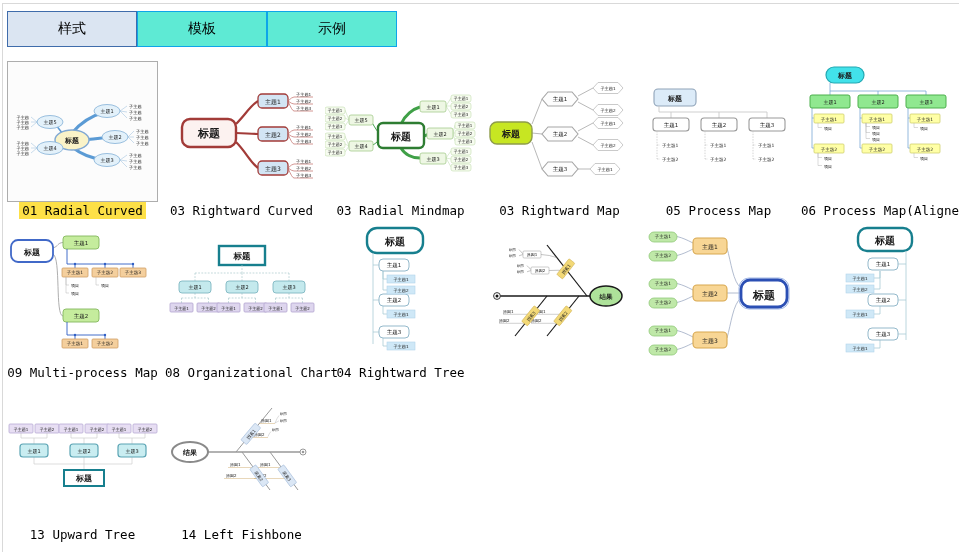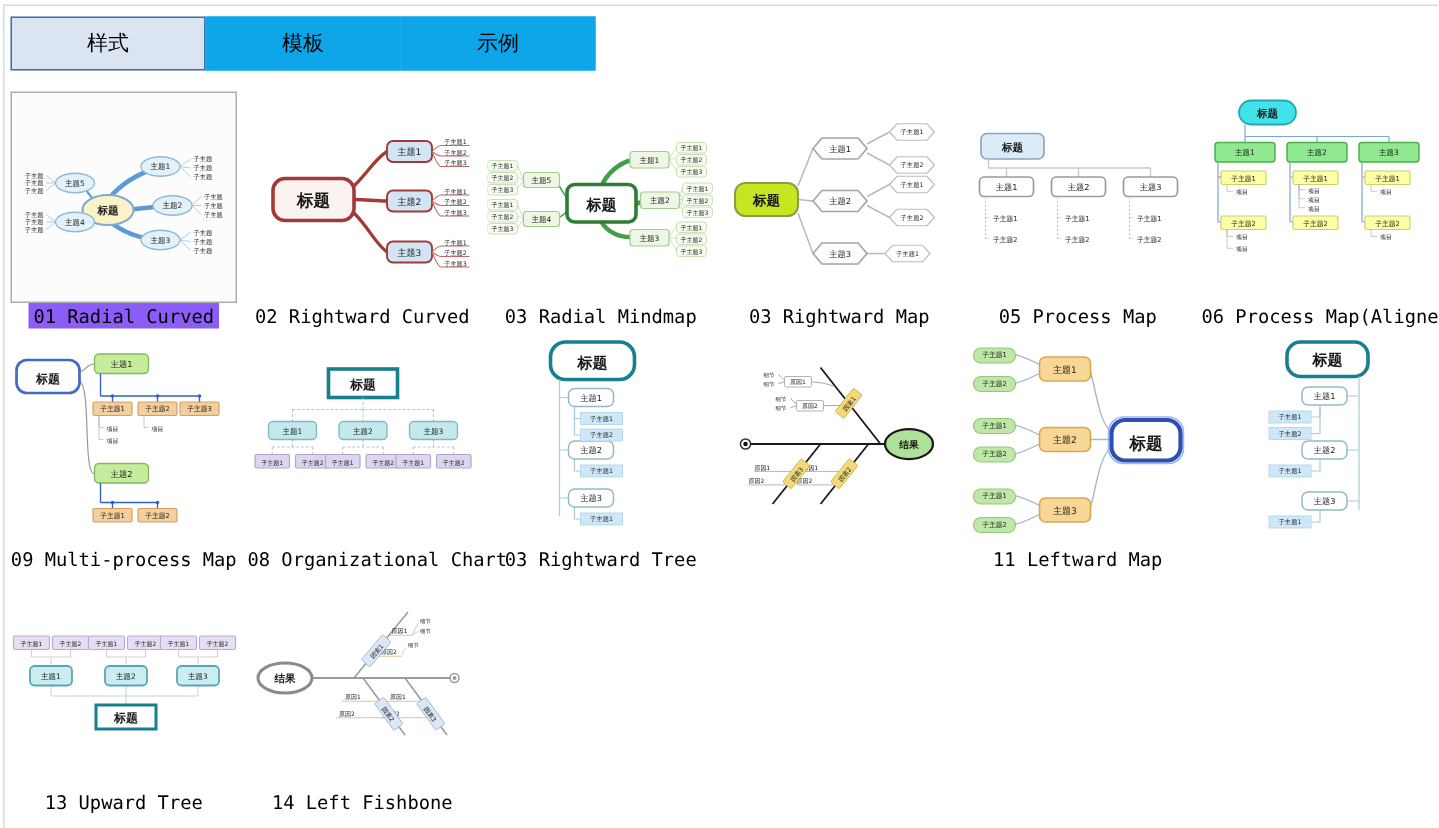--- a/index.html
+++ b/index.html
@@ -1,27 +1,27 @@
 <!DOCTYPE html>
 <html><head>
 <meta charset="utf-8">
 <style>
   html,body{margin:0;padding:0;}
   body{width:959px;height:552px;background:#fff;font-family:"DejaVu Sans",sans-serif;position:relative;overflow:hidden;}
   .frame{position:absolute;left:2px;top:3px;width:956px;height:548px;border-top:1px solid #d9d9d9;border-left:1px solid #d9d9d9;pointer-events:none;}
   .tabs{position:absolute;left:7px;top:11px;display:flex;}
-  .tab{width:130px;height:36px;display:flex;align-items:center;justify-content:center;font-size:14px;color:#000;background:#0ea5e9;border:1px solid #0ea5e9;box-sizing:border-box;cursor:default;}
+  .tab{width:130px;height:36px;display:flex;align-items:center;justify-content:center;font-size:14px;color:#000;background:#5eead4;border:1px solid #0ea5e9;box-sizing:border-box;cursor:default;}
   .tab.active{background:#dbe5f2;border:1px solid #3f6cab;}
   .grid{position:absolute;left:3px;top:60px;display:grid;grid-template-columns:repeat(6,159px);}
   .cell{width:159px;height:162px;}
   .thumb{height:143px;display:flex;align-items:center;justify-content:center;}
   .card{width:151px;height:141px;background:#fcfcfc;border:1px solid #adadad;display:flex;align-items:center;justify-content:center;box-sizing:border-box;}
   .caption{height:17px;text-align:center;font-family:"DejaVu Sans Mono",monospace;font-size:12.5px;color:#000;white-space:nowrap;}
   .caption span{padding:1px 3px;}
-  .selected .caption span{background:#8b5cf6;}
+  .selected .caption span{background:#fde047;}
   svg{display:block;}
   svg text{font-family:"DejaVu Sans",sans-serif;fill:#1a1a1a;}
   .mid{text-anchor:middle}.end{text-anchor:end}
   .f36{font-size:3.6px}.f4{font-size:4px}.f42{font-size:4.2px}.f45{font-size:4.5px}
   .f5{font-size:5px}.f55{font-size:5.5px}.f6{font-size:6px}
   .f65{font-size:6.5px;font-weight:bold}.f7{font-size:7px;font-weight:bold}
   .f8{font-size:8px;font-weight:bold}.f85{font-size:8.5px;font-weight:bold}
   .f9{font-size:9px;font-weight:bold}.f10{font-size:10px;font-weight:bold}
   .f11{font-size:11px;font-weight:bold}
   .gray{fill:#8a8a8a}
@@ -148,21 +148,21 @@
             <text x="130" y="48">子主题3</text>
           <text x="130" y="67">子主题1</text>
             <text x="130" y="74">子主题2</text>
             <text x="130" y="81">子主题3</text>
           <text x="130" y="101">子主题1</text>
             <text x="130" y="108">子主题2</text>
             <text x="130" y="115">子主题3</text>
         </g>
       </svg>
     </div>
-    <div class="caption"><span>02 Rightward Curved</span></div>
+    <div class="caption"><span>03 Rightward Curved</span></div>
   </div>
 
   <div class="cell">
     <div class="thumb">
       <svg width="152" height="140" viewBox="0 0 152 140">
         <g fill="none" stroke="#3fa047">
           <path d="M76,62 C80,53 88,47 95,45" stroke-width="3"></path>
           <path d="M99,74 C102,73 103,72 106,72" stroke-width="3"></path>
           <path d="M76,86 C80,93 88,96 95,96" stroke-width="3"></path>
           <path d="M53,70 C50,66 48,62 46,59" stroke-width="1"></path>
@@ -540,21 +540,21 @@
             <rect x="62" y="118" width="28" height="8"></rect>
         </g>
         <g class="f42" fill="#333">
           <text x="76" y="56.5" class="mid">子主题1</text>
           <text x="76" y="67.5" class="mid">子主题2</text>
           <text x="76" y="91.5" class="mid">子主题1</text>
           <text x="76" y="123.5" class="mid">子主题1</text>
         </g>
       </svg>
     </div>
-    <div class="caption"><span>03 Rightward Tree</span></div>
+    <div class="caption"><span>04 Rightward Tree</span></div>
   </div>
 
   <div class="cell">
     <div class="thumb">
       <svg width="152" height="140" viewBox="0 0 152 140">
         <g fill="none" stroke="#1a1a1a" stroke-width="1.3">
           <path d="M15,72 H106"></path>
         </g>
         <circle cx="13" cy="72" r="3.4" fill="#fff" stroke="#333" stroke-width="1"></circle>
         <circle cx="13" cy="72" r="1.5" fill="#111"></circle>
@@ -649,21 +649,20 @@
         <g class="f45" fill="#2c4a1e">
           <text x="20" y="14.3" class="mid">子主题1</text>
             <text x="20" y="33.3" class="mid">子主题2</text>
           <text x="20" y="61.3" class="mid">子主题1</text>
             <text x="20" y="80.3" class="mid">子主题2</text>
           <text x="20" y="108.3" class="mid">子主题1</text>
             <text x="20" y="127.3" class="mid">子主题2</text>
         </g>
       </svg>
     </div>
-    <div class="caption"><span>11 Leftward Map</span></div>
   </div>
 
   <div class="cell">
     <div class="thumb">
       <svg width="152" height="140" viewBox="0 0 152 140">
         <rect x="56" y="4" width="54" height="23" rx="9" fill="#fff" stroke="#177f8e" stroke-width="2.4"></rect>
         <text x="83" y="19.5" class="f10 mid">标题</text>
         <g fill="none" stroke="#a9ccd6" stroke-width="0.8">
           <path d="M104,27 V116"></path>
           <path d="M96,40 H104"></path>

